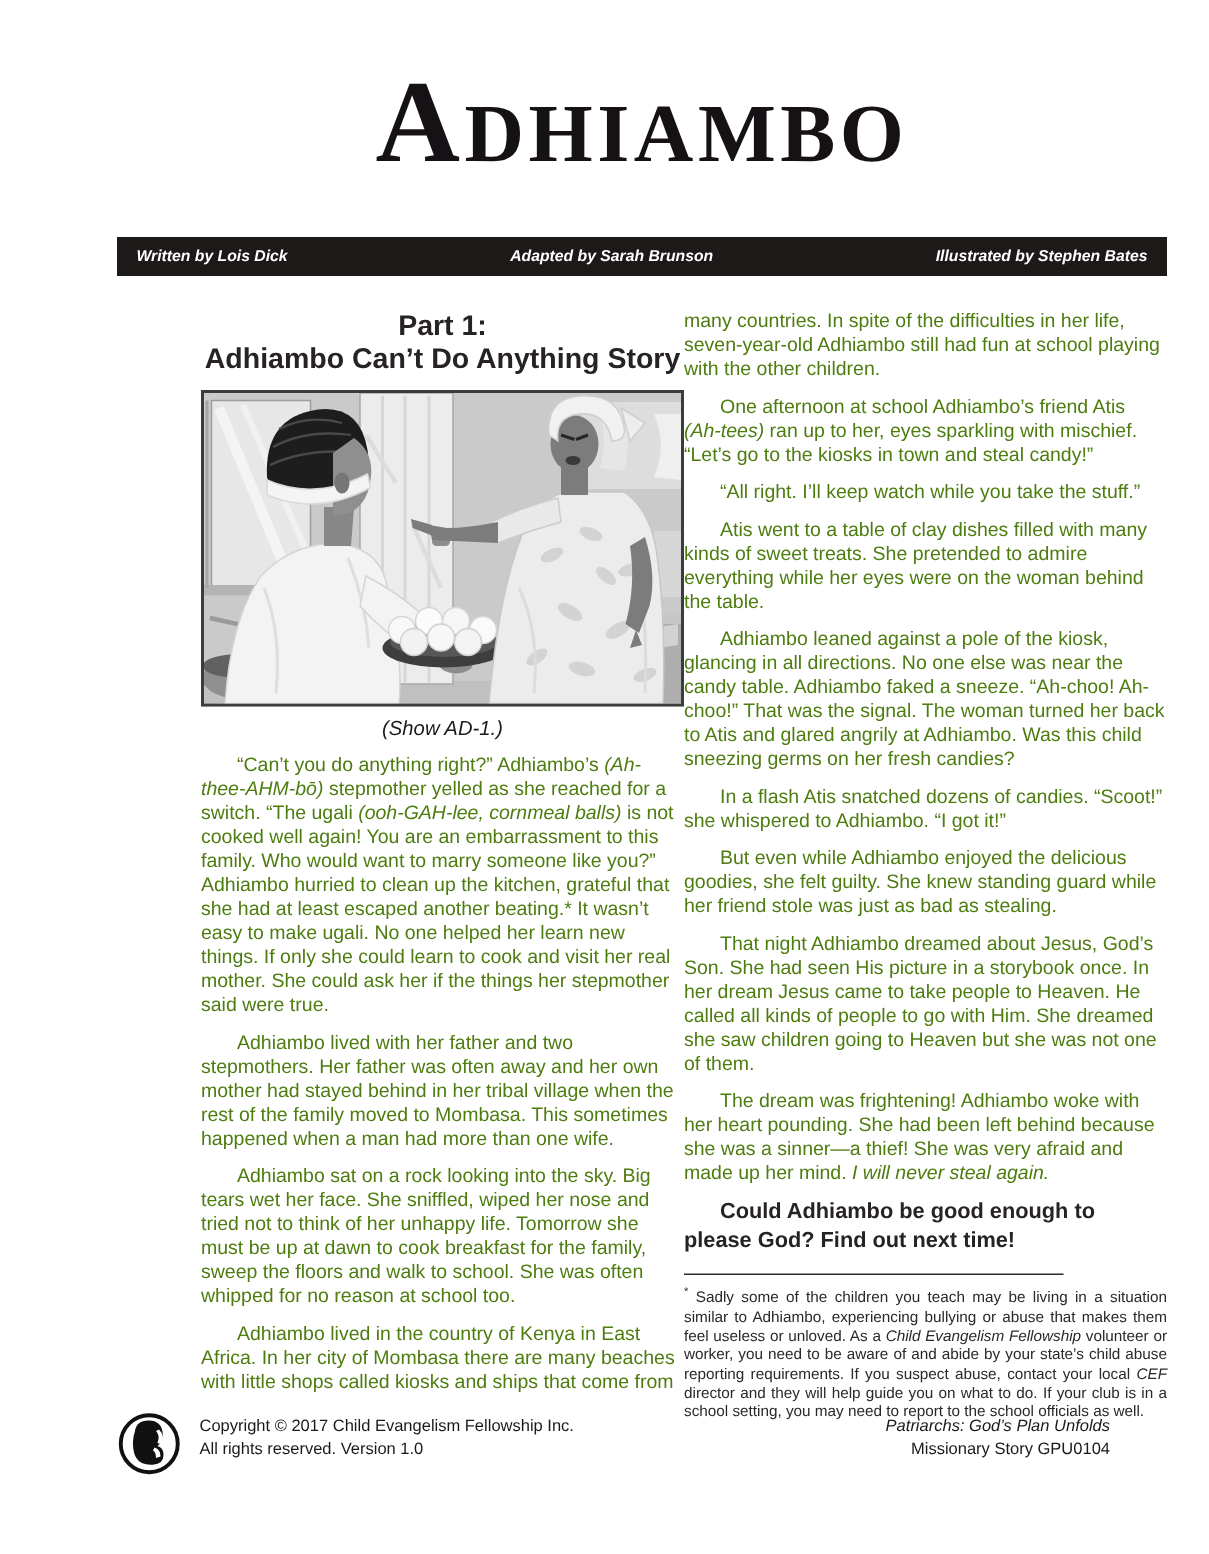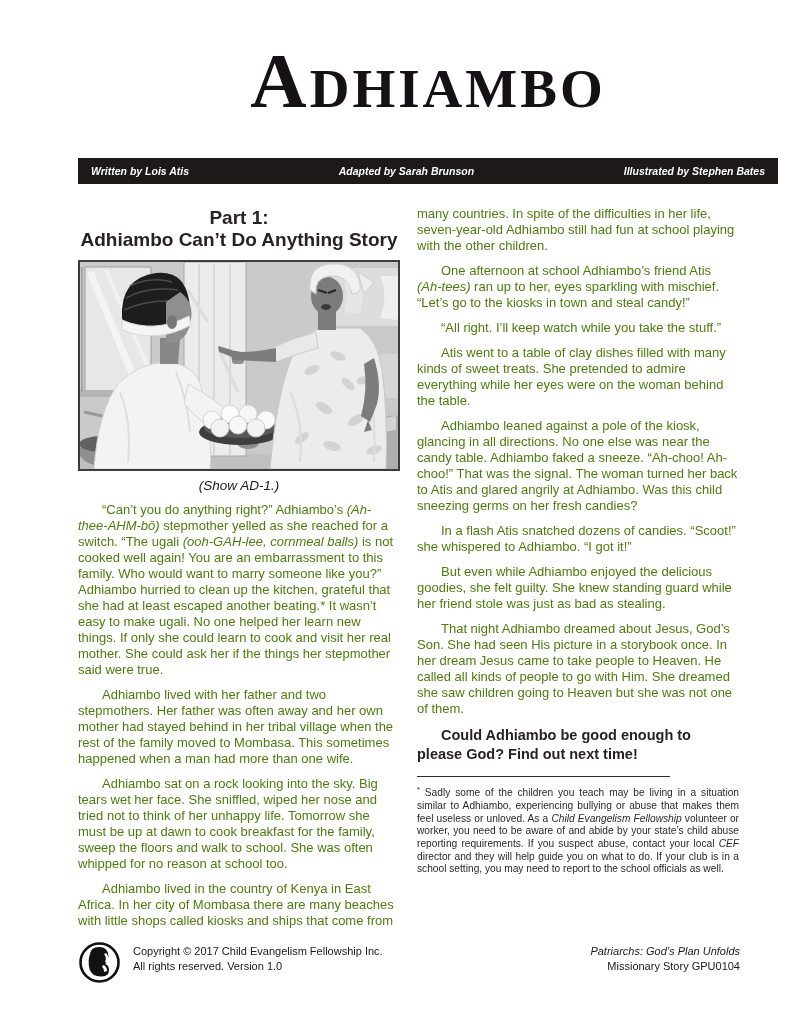--- a/index.html
+++ b/index.html
@@ -20,21 +20,21 @@
   }
 
   
   .credits {
     margin-top:38px; height:26px; background:#1c1918; color:#ffffff;
     display:flex; justify-content:space-between; align-items:center;
     padding:0 13px; font-size:10.5px; font-style:italic; font-weight:bold;
   }
 
   
-  .cols { display:flex; gap:17px; margin-top:22px; }
+  .cols { display:flex; margin-top:22px;justify-content:flex-end; }
   .col { width:322px; flex:0 0 322px; }
 
   .part-heading {
     text-align:center; font-weight:bold; font-size:19px; line-height:21.5px;
     margin:1px 0 10px; color:#272325;
   }
 
   .illustration-frame {
     width:322px; height:211px; border:2px solid #3c3c3c; overflow:hidden; background:#cbcbcb;
   }
@@ -73,21 +73,21 @@
   .footer-right .series { font-style:italic; }
 </style>
 </head>
 <body>
 
 <div class="page">
 
   <div class="doc-title">Adhiambo</div>
 
   <div class="credits">
-    <span>Written by Lois Atis</span>
+    <span>Written by Lois Dick</span>
     <span>Adapted by Sarah Brunson</span>
     <span>Illustrated by Stephen Bates</span>
   </div>
 
   <div class="cols">
 
     <div class="col">
       <div class="part-heading">
         <div>Part 1:</div>
         <div>Adhiambo Can’t Do Anything Story</div>
@@ -190,20 +190,21 @@
 
     <div class="col">
       <p class="body"><span>many countries. In spite of the difficulties in her life, seven-year-old Adhiambo still had fun at school playing with the other children.</span></p>
       <p class="body indent"><span>One afternoon at school Adhiambo’s friend Atis </span><span class="it">(Ah-tees)</span><span> ran up to her, eyes sparkling with mischief. “Let’s go to the kiosks in town and steal candy!”</span></p>
       <p class="body indent"><span>“All right. I’ll keep watch while you take the stuff.”</span></p>
       <p class="body indent"><span>Atis went to a table of clay dishes filled with many kinds of sweet treats. She pretended to admire everything while her eyes were on the woman behind the table.</span></p>
       <p class="body indent"><span>Adhiambo leaned against a pole of the kiosk, glancing in all directions. No one else was near the candy table. Adhiambo faked a sneeze. “Ah-choo! Ah-choo!” That was the signal. The woman turned her back to Atis and glared angrily at Adhiambo. Was this child sneezing germs on her fresh candies?</span></p>
       <p class="body indent"><span>In a flash Atis snatched dozens of candies. “Scoot!” she whispered to Adhiambo. “I got it!”</span></p>
       <p class="body indent"><span>But even while Adhiambo enjoyed the delicious goodies, she felt guilty. She knew standing guard while her friend stole was just as bad as stealing.</span></p>
       <p class="body indent"><span>That night Adhiambo dreamed about Jesus, God’s Son. She had seen His picture in a storybook once. In her dream Jesus came to take people to Heaven. He called all kinds of people to go with Him. She dreamed she saw children going to Heaven but she was not one of them.</span></p>
+      <p class="body indent"><span>The dream was frightening! Adhiambo woke with her heart pounding. She had been left behind because she was a sinner—a thief! She was very afraid and made up her mind. </span><span class="it">I will never steal again.</span></p>
 
       <p class="teaser">Could Adhiambo be good enough to please God? Find out next time!</p>
 
       <hr class="fn-rule">
       <p class="footnote"><sup>*</sup><span> Sadly some of the children you teach may be living in a situation similar to Adhiambo, experiencing bullying or abuse that makes them feel useless or unloved. As a </span><span class="it">Child Evangelism Fellowship</span><span> volunteer or worker, you need to be aware of and abide by your state’s child abuse reporting requirements. If you suspect abuse, contact your local </span><span class="it">CEF</span><span> director and they will help guide you on what to do. If your club is in a school setting, you may need to report to the school officials as well.</span></p>
     </div>
   </div>
 
   <div class="footer">
     <svg class="logo" viewBox="0 0 43 43" xmlns="http://www.w3.org/2000/svg">

